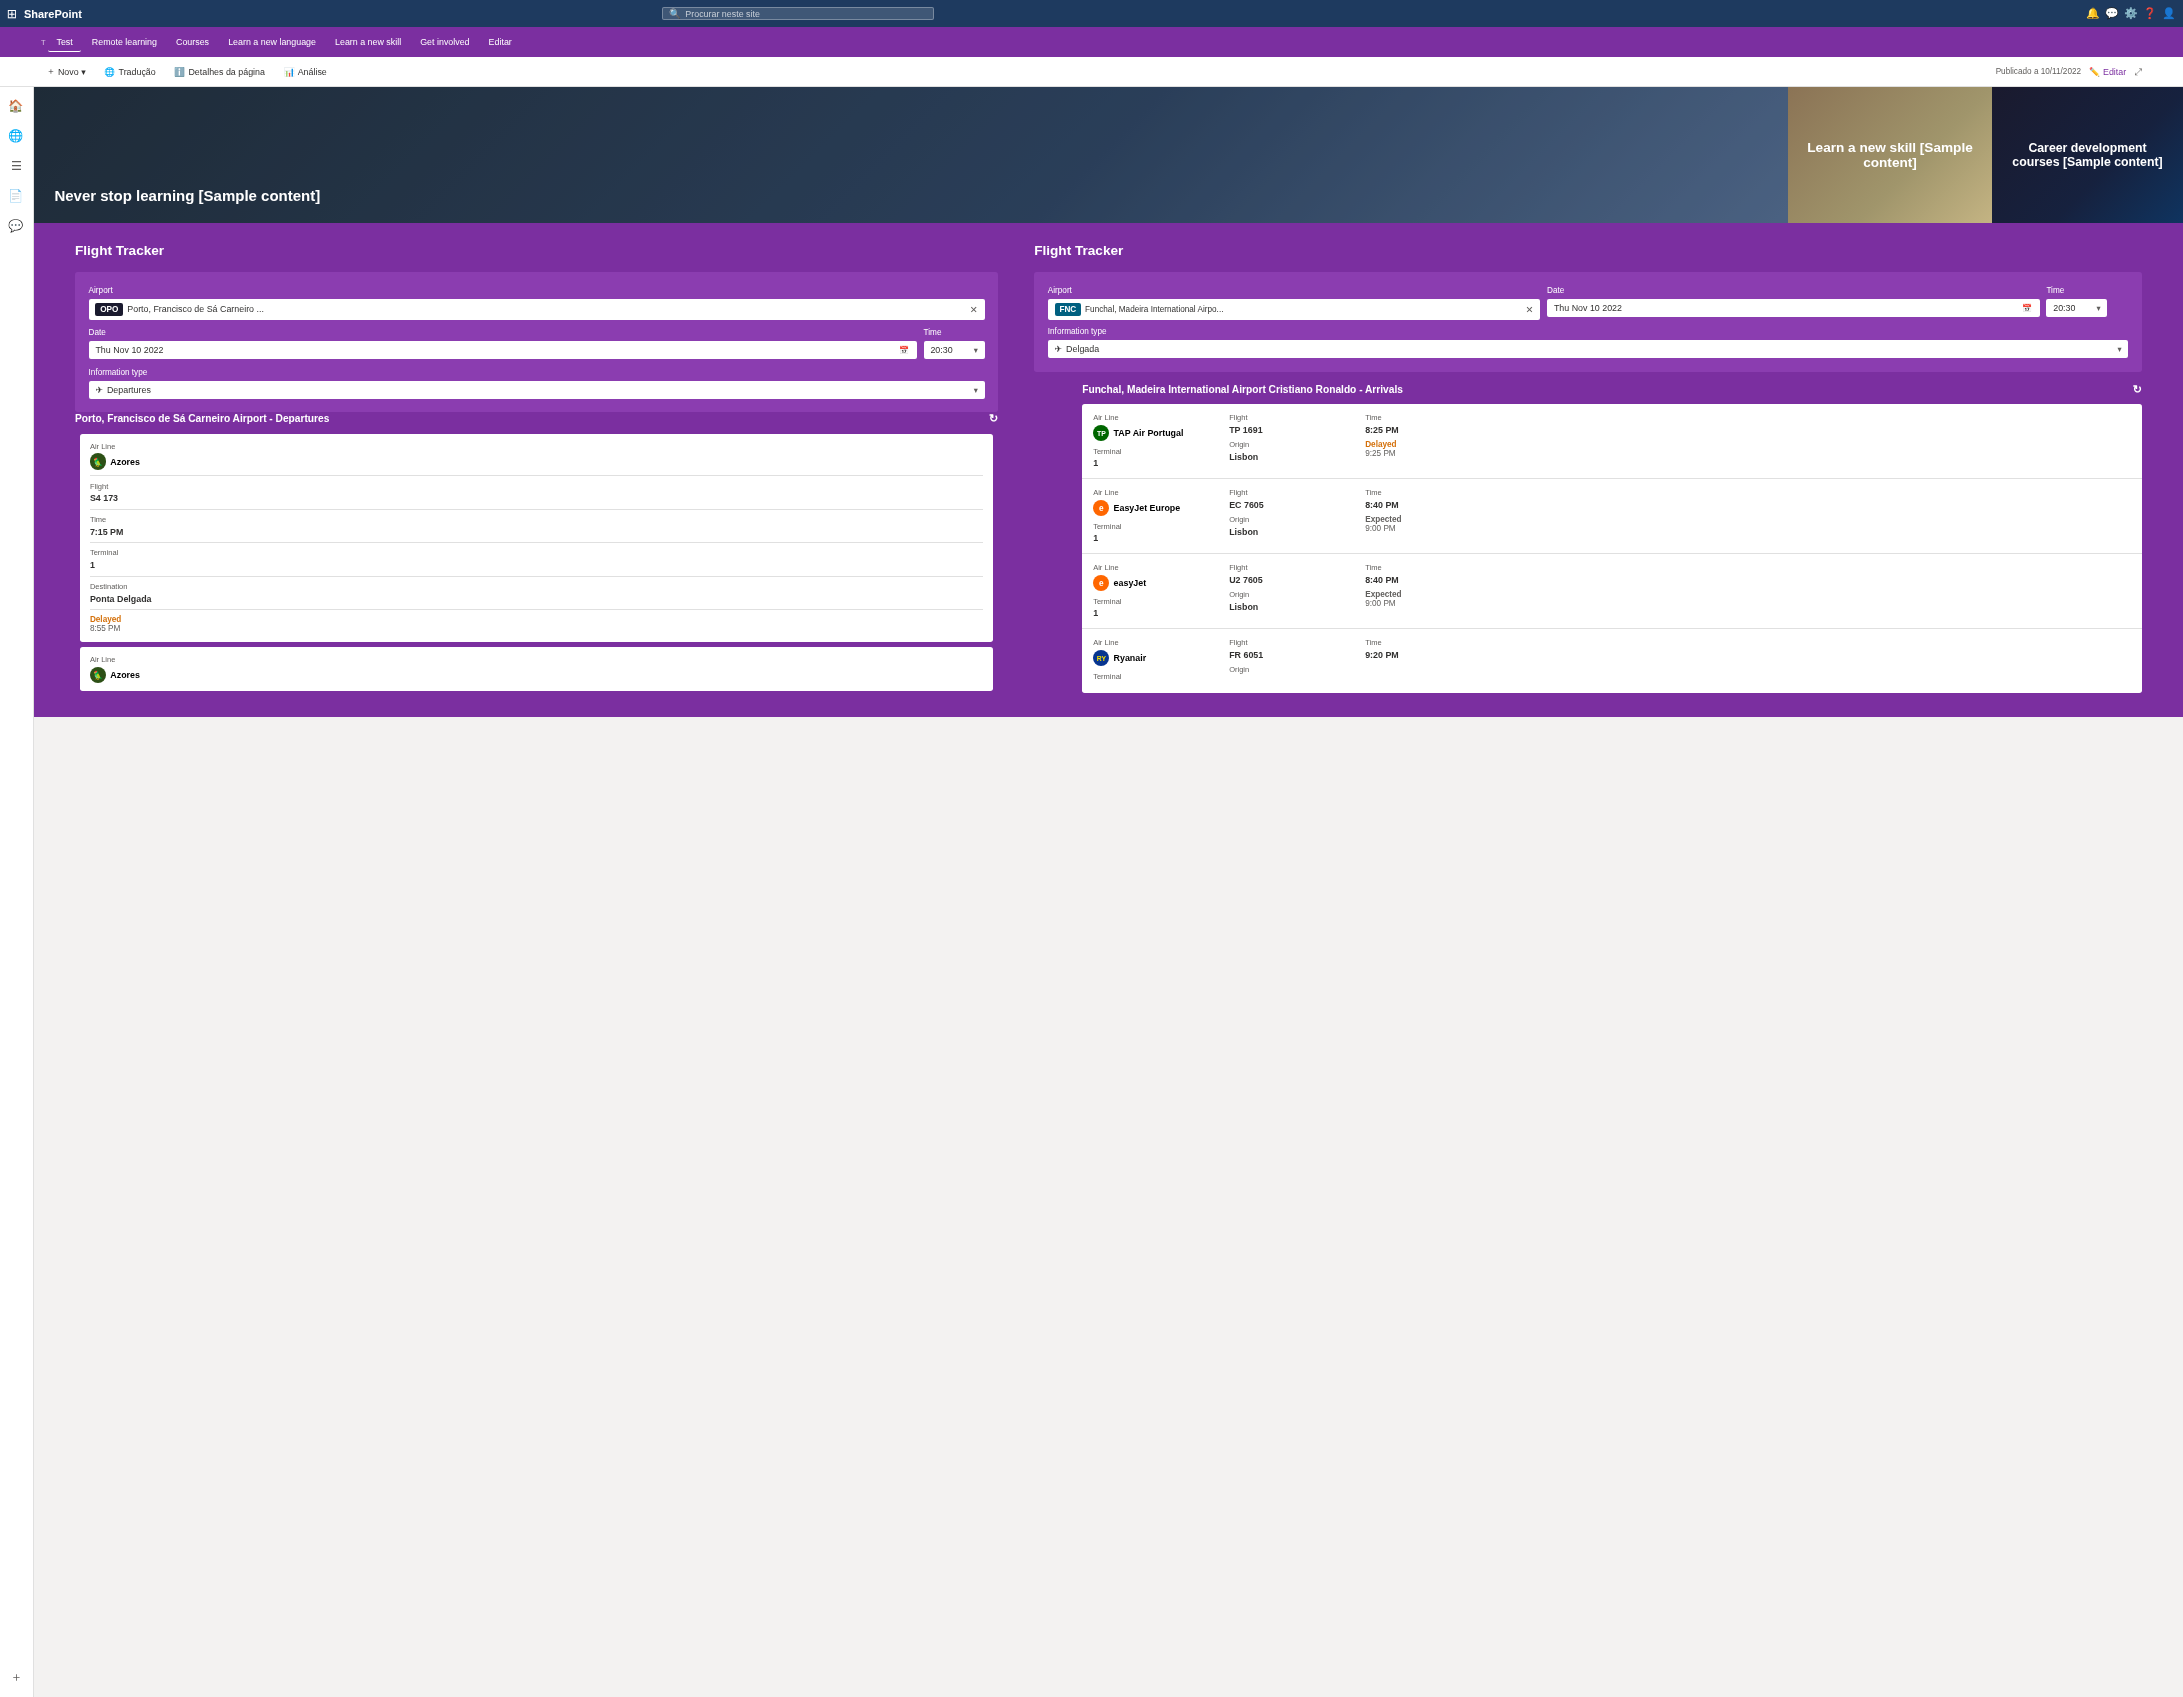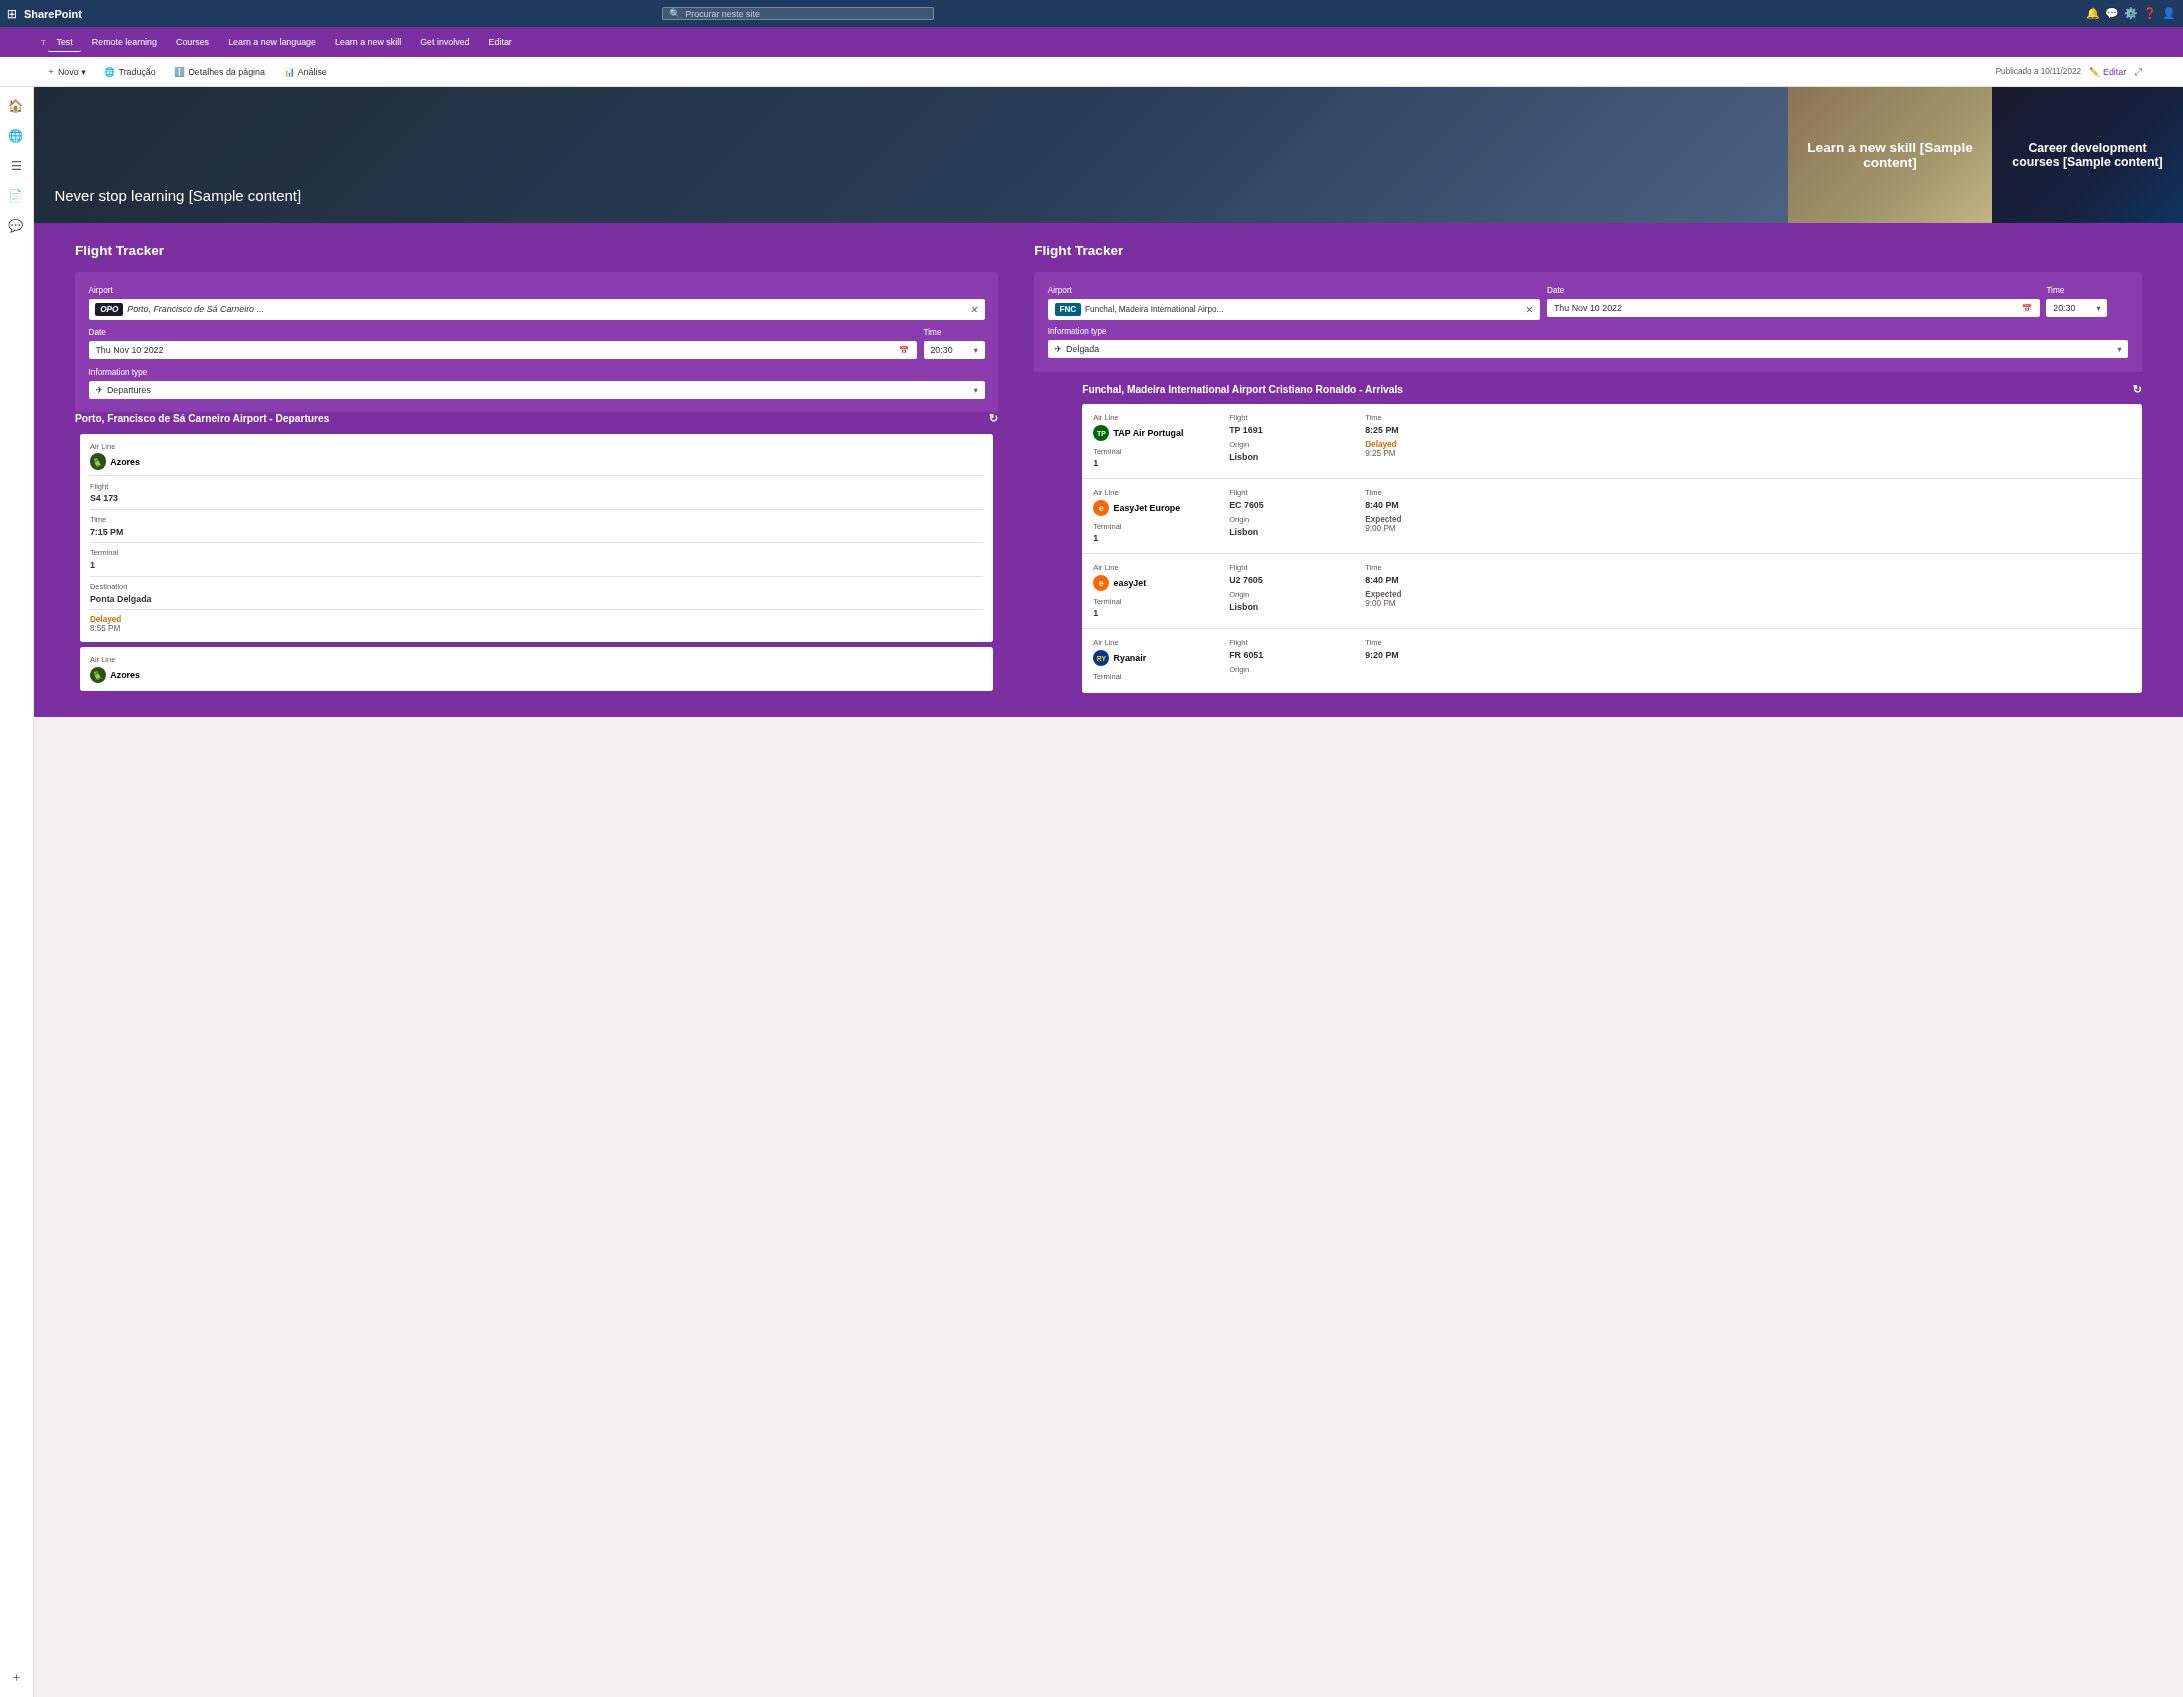--- a/index.html
+++ b/index.html
@@ -113,21 +113,21 @@
       justify-content: flex-end;
       padding: 13.6px 20.4px;
       overflow: hidden;
     }
     .hero-left::before {
       content: '';
       position: absolute;
       top: 0; left: 0; right: 0; bottom: 0;
       background: rgba(0,0,0,0.3);
     }
-    .hero-title { color: white; font-size: 15px; font-weight: 400; position: relative; z-index: 1; margin-bottom: 5.4px; }
+    .hero-title { color: white; font-size: 15px; font-weight: 700; position: relative; z-index: 1; margin-bottom: 5.4px; }
     .hero-link { color: white; font-size: 8.9px; position: relative; z-index: 1; cursor: pointer; display: flex; align-items: center; gap: 2.7px; }
     .hero-middle {
       width: 204px;
       background: linear-gradient(135deg, #8b7355 0%, #a0956b 60%, #c4b483 100%);
       display: flex;
       align-items: center;
       justify-content: center;
       padding: 13.6px;
       overflow: hidden;
     }
@@ -152,21 +152,21 @@
     .flight-panel { flex: 1; }
     .flight-panel-title { color: white; font-size: 13.6px; font-weight: 600; margin-bottom: 13.6px; }
 
     
     .ft-widget {
       background: #8b3db0;
       border-radius: 2.7px;
       padding: 13.6px;
     }
     .ft-label { color: white; font-size: 8.2px; margin-bottom: 4.1px; }
-    .ft-airport-row { display: flex; align-items: center; gap: 5.4px; margin-bottom: 8.2px; font-style: italic; }
+    .ft-airport-row { display: flex; align-items: center; gap: 5.4px; margin-bottom: 8.2px; }
     .ft-airport-input {
       flex: 1;
       background: white;
       border: none;
       border-radius: 2px;
       padding: 4.1px 6.8px;
       font-size: 8.9px;
       color: #323130;
       display: flex;
       align-items: center;

